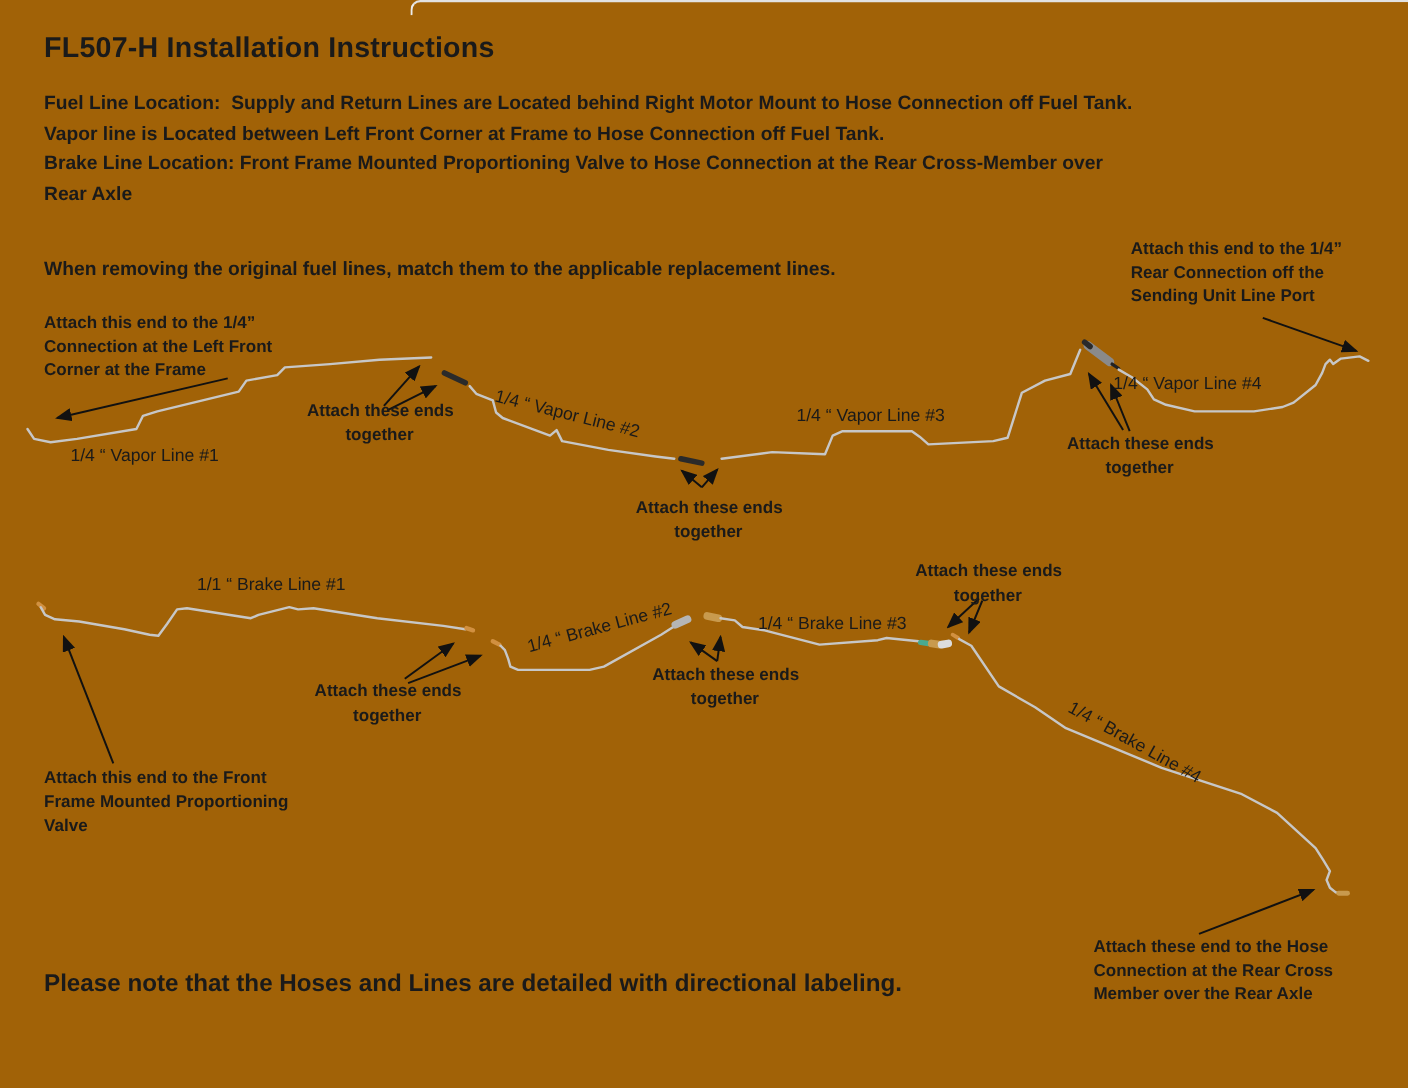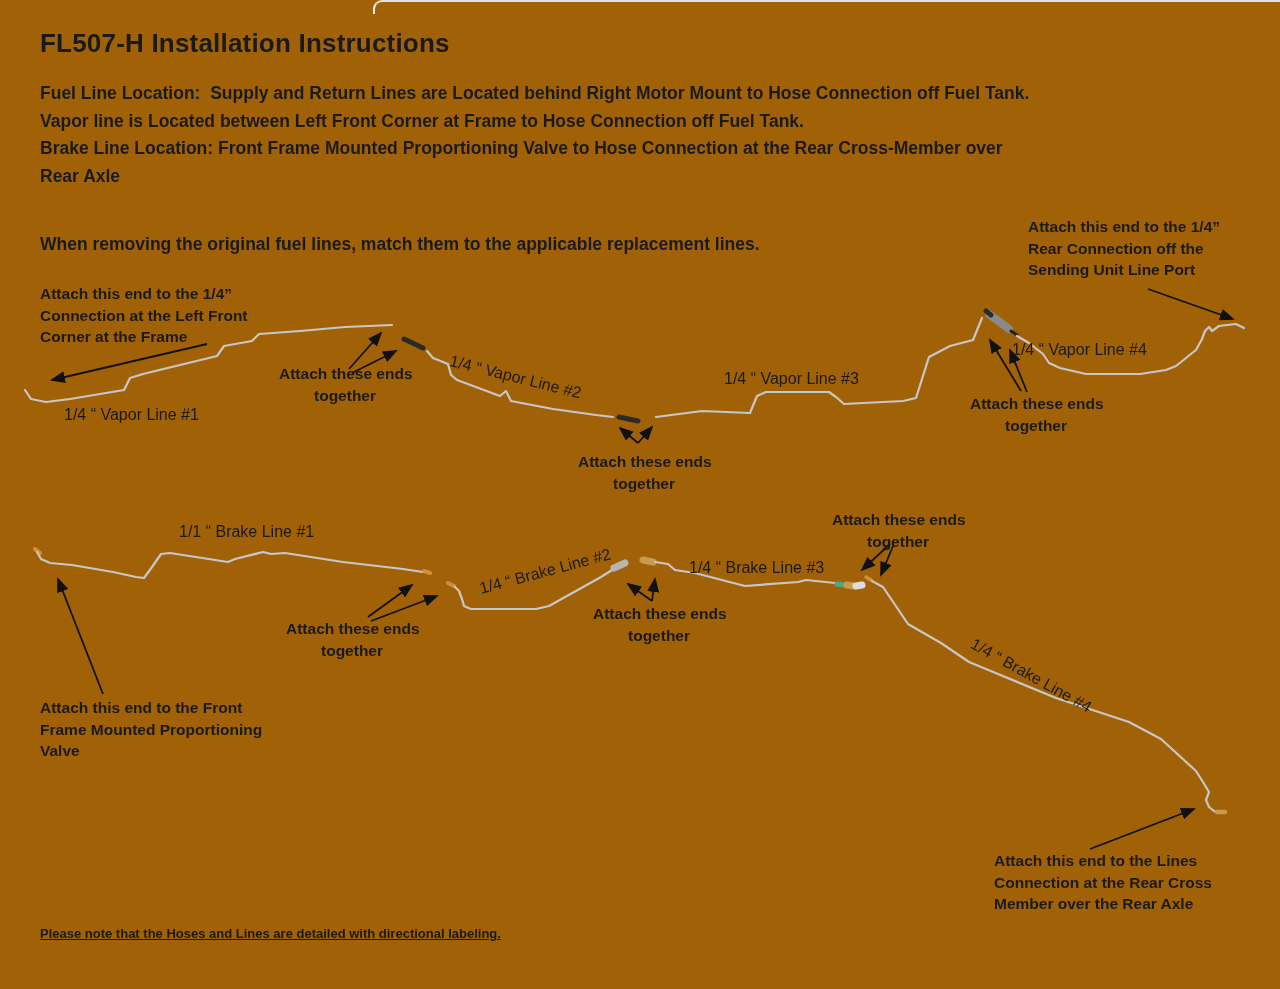--- a/index.html
+++ b/index.html
@@ -11,21 +11,21 @@
   #top-corner{
     position:absolute;left:373px;top:0;width:906px;height:12px;
     border-top:2px solid #e2e2e2;border-left:2px solid #ececec;border-top-left-radius:9px;
   }
   .page-title{
     left:40px;top:28px;font-size:26px;font-weight:bold;letter-spacing:.2px;
   }
   .intro{left:40px;top:80px;font-size:17.5px;font-weight:bold;line-height:27.5px;}
   .intro div{white-space:pre;}
   .match-note{left:40px;top:234px;font-size:17.5px;font-weight:bold;white-space:pre;}
-  .footer{left:40px;top:922px;font-size:13px;font-weight:bold;line-height:24px;text-decoration:underline;}
+  .footer{left:40px;top:882px;font-size:22px;font-weight:bold;line-height:24px;}
   .footer div{white-space:pre;}
   .ann{font-size:15.5px;line-height:21.5px;}
   .ann div{white-space:pre;font-weight:bold;}
   .ann.center{text-align:center;}
   .lbl{font-size:16px;white-space:pre;}
   .rot{transform-origin:0 50%;}
   svg .tube{fill:none;stroke:var(--tube-gray,#c7c7c7);stroke-width:2.2;stroke-linejoin:round;stroke-linecap:round;}
   svg .tip-dark{fill:none;stroke:var(--hose-dark,#2a2a2a);stroke-width:5;stroke-linecap:round;}
   svg .arrow{fill:none;stroke:#111;stroke-width:1.8;}
 </style>
@@ -142,21 +142,21 @@
     <div>together</div>
   </div>
 
   <div class="abs ann" style="left:40px;top:697px;">
     <div>Attach this end to the Front</div>
     <div>Frame Mounted Proportioning</div>
     <div>Valve</div>
   </div>
 
   <div class="abs ann" style="left:994px;top:850px;">
-    <div>Attach this end to the Lines</div>
+    <div>Attach these end to the Hose</div>
     <div>Connection at the Rear Cross</div>
     <div>Member over the Rear Axle</div>
   </div>
 
   <div class="abs lbl" style="left:64px;top:406px;">1/4 “ Vapor Line #1</div>
   <div class="abs lbl rot" style="left:450px;top:352px;transform:rotate(14deg);">1/4 “ Vapor Line #2</div>
   <div class="abs lbl" style="left:724px;top:370px;text-align:right;">1/4 “ Vapor Line #3</div>
   <div class="abs lbl" style="left:1012px;top:341px;">1/4 “ Vapor Line #4</div>
   <div class="abs lbl" style="left:179px;top:523px;">1/1 “ Brake Line #1</div>
   <div class="abs lbl rot" style="left:480px;top:580px;transform:rotate(-15deg);">1/4 “ Brake Line #2</div>

